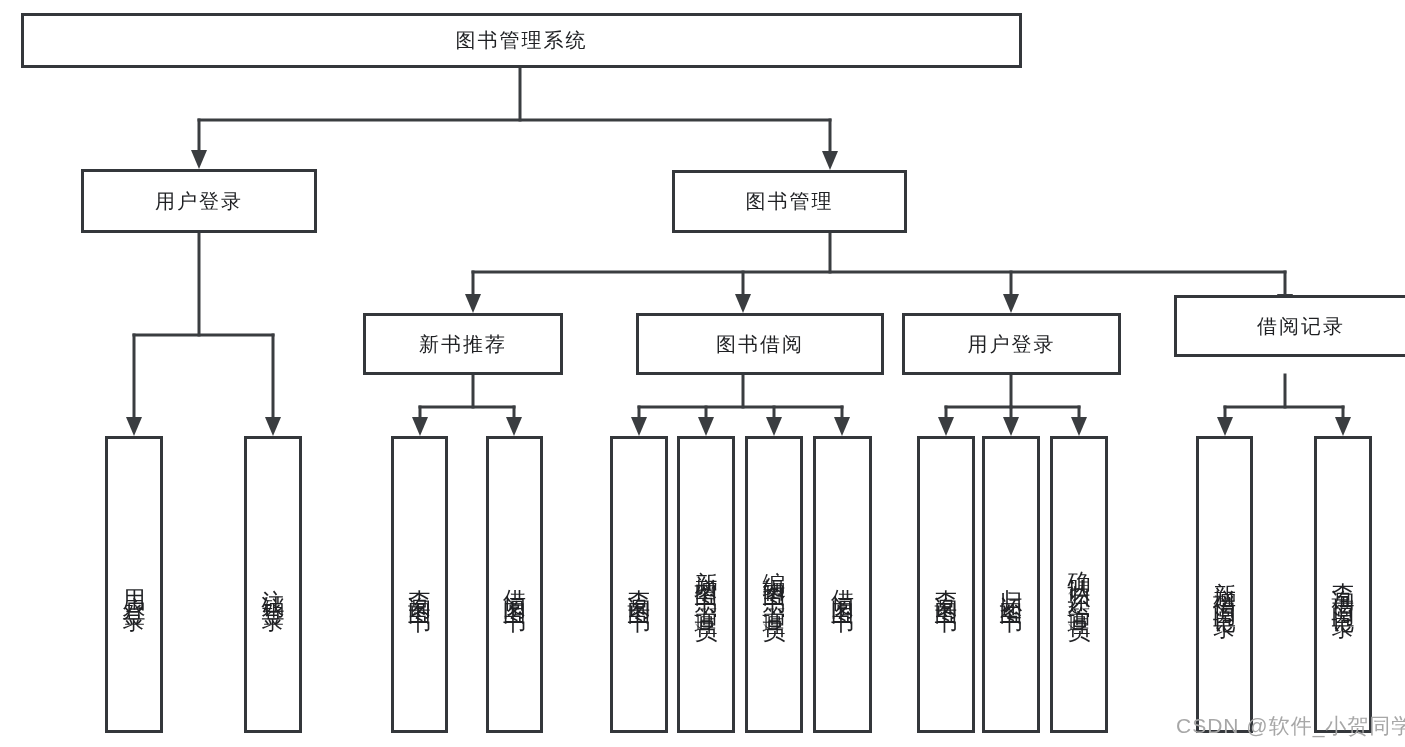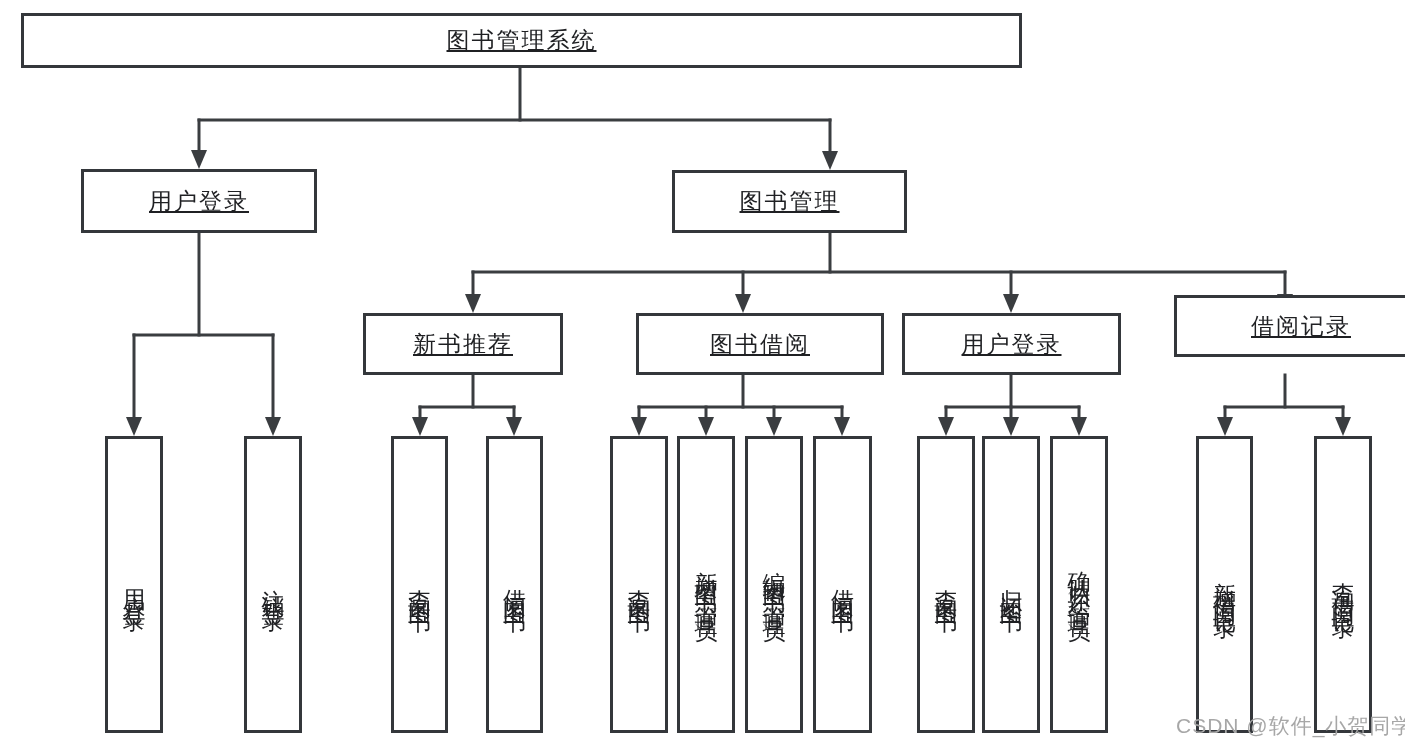--- a/index.html
+++ b/index.html
@@ -22,24 +22,23 @@
     box-sizing: border-box;
     border: 3px solid #34373b;
     background: #ffffff;
     display: flex;
     align-items: center;
     justify-content: center;
     color: #1f2023;
     z-index: 2;
   }
   .h-node {
-    font-size: 23px;
+    font-size: 20px;
     letter-spacing: 2px;
     white-space: nowrap;
-    text-decoration: underline;
   }
   .v-node {
     writing-mode: vertical-lr;
     text-orientation: mixed;
     font-size: 23px;
     letter-spacing: 7px;
     line-height: 1;
   }
   .watermark {
     position: absolute;

